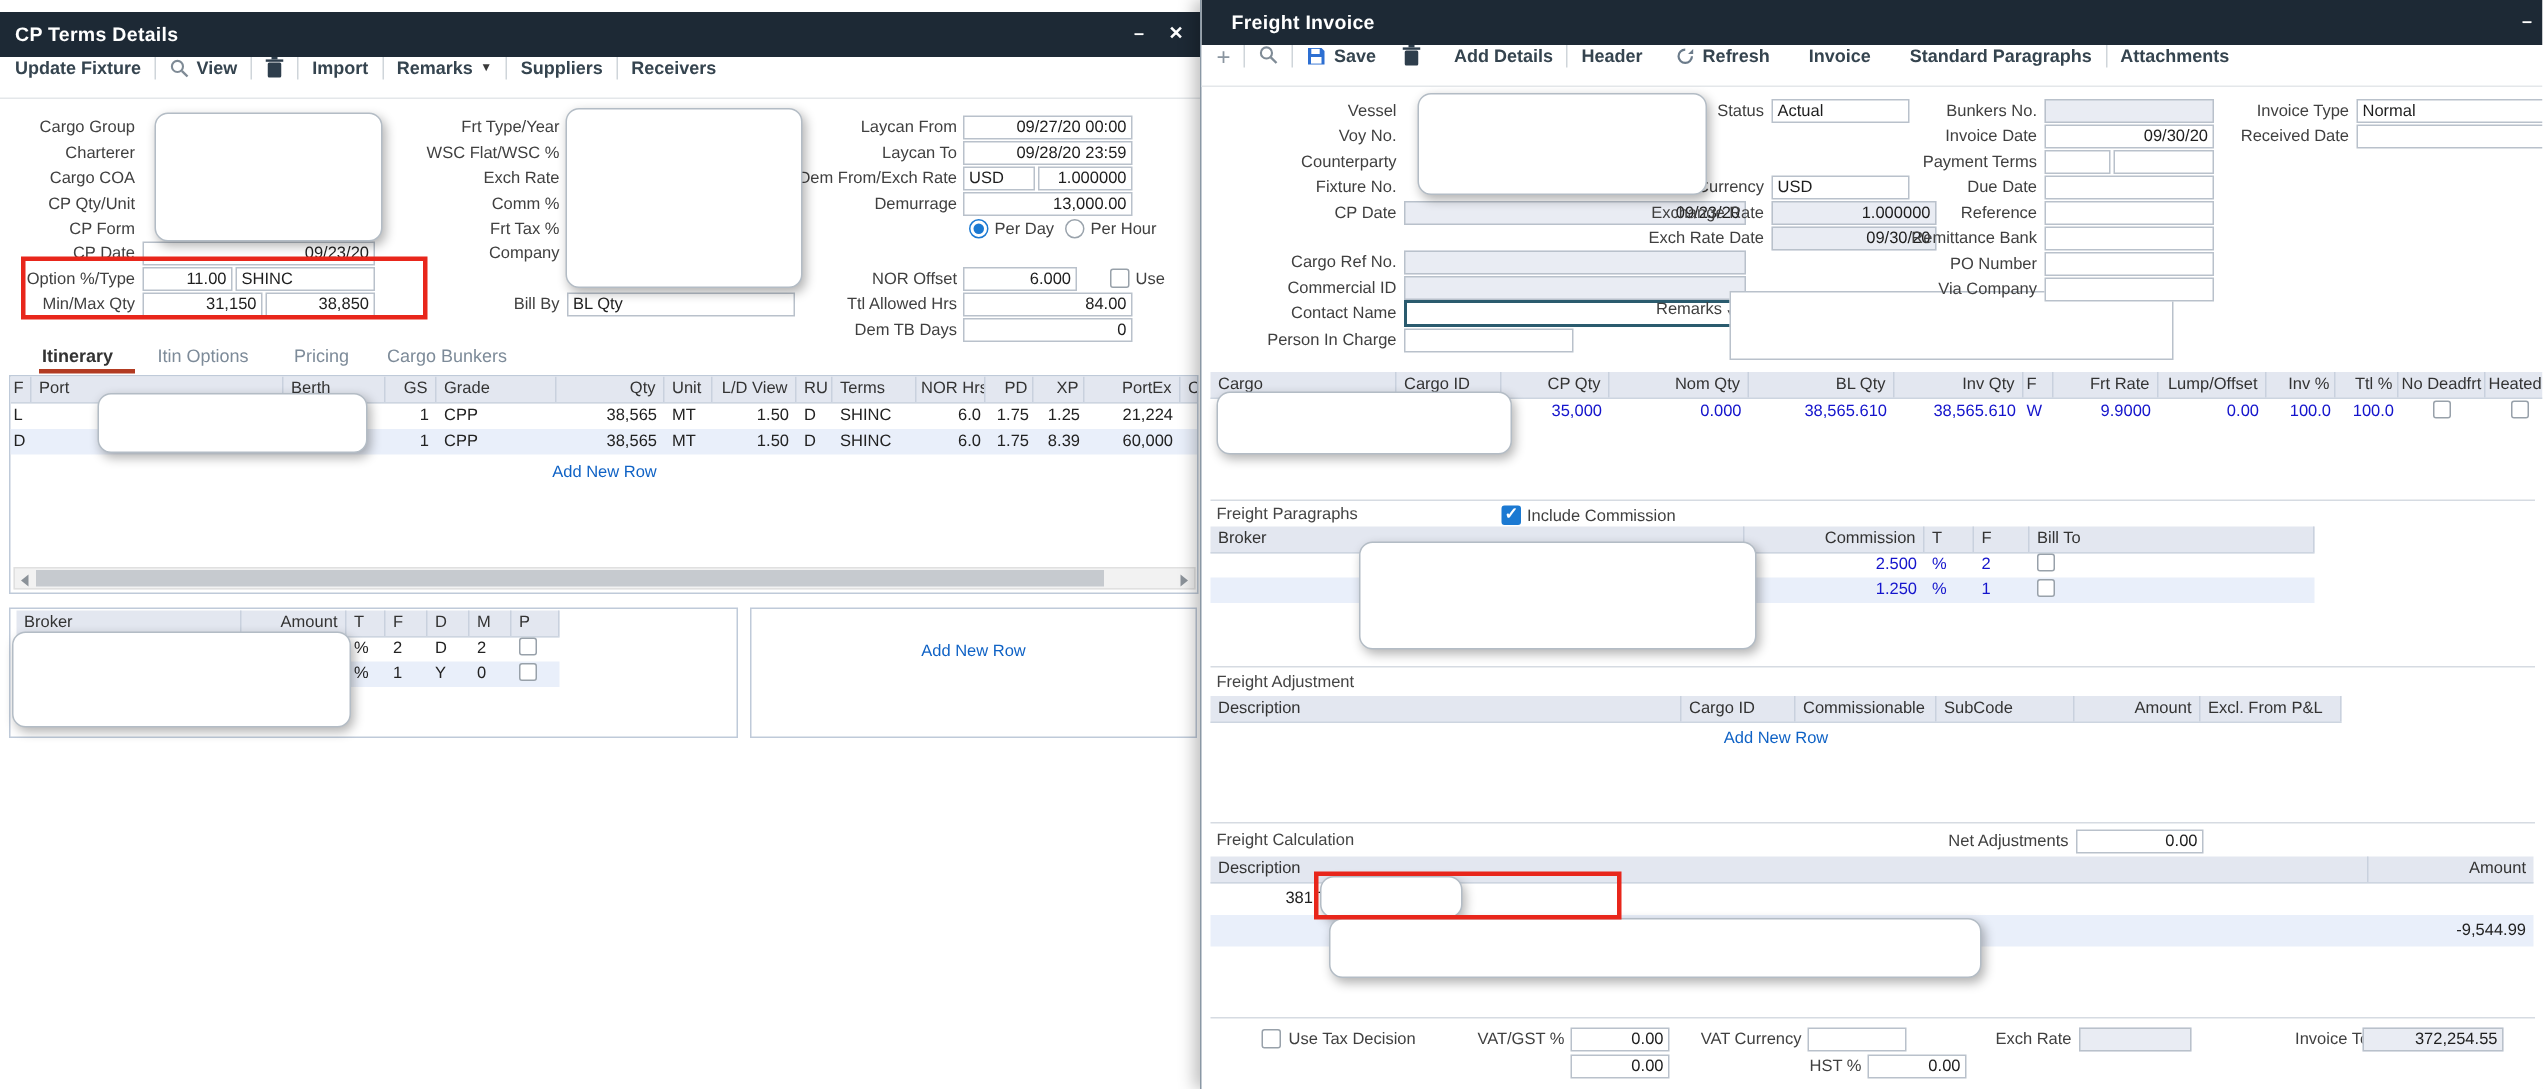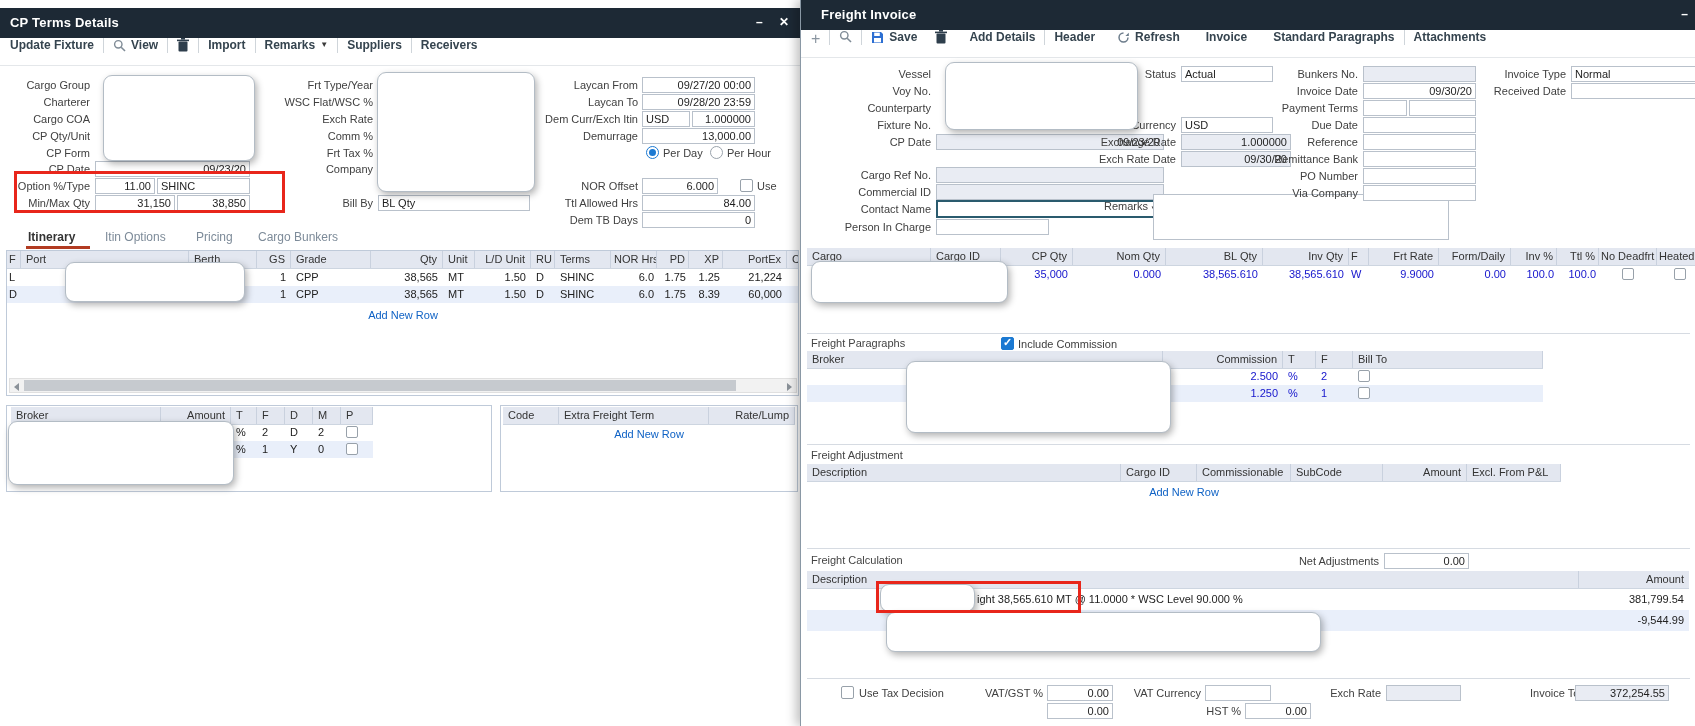--- a/index.html
+++ b/index.html
@@ -123,21 +123,21 @@
     <div class="lbl" style="left:253px;top:161px;width:120px">Company</div>
     <div class="cb on" style="left:385px;top:179px"></div>
     <div class="txt" style="left:402px;top:178px">Reversible All Ports</div>
     <div class="lbl" style="left:253px;top:195px;width:120px">Bill By</div>
     <div class="fld" style="left:378px;top:195px;width:152px">BL Qty</div>
 
     <div class="lbl" style="left:528px;top:77px;width:110px">Laycan From</div>
     <div class="fld num" style="left:642px;top:77px;width:113px">09/27/20 00:00</div>
     <div class="lbl" style="left:528px;top:94px;width:110px">Laycan To</div>
     <div class="fld num" style="left:642px;top:94px;width:113px">09/28/20 23:59</div>
-    <div class="lbl" style="left:528px;top:111px;width:110px">Dem Curr/Exch Itin</div>
+    <div class="lbl" style="left:528px;top:111px;width:110px">Dem From/Exch Rate</div>
     <div class="fld" style="left:642px;top:111px;width:48px">USD</div>
     <div class="fld num" style="left:692px;top:111px;width:63px">1.000000</div>
     <div class="lbl" style="left:528px;top:128px;width:110px">Demurrage</div>
     <div class="fld num" style="left:642px;top:128px;width:113px">13,000.00</div>
     <div class="rad on" style="left:646px;top:146px"></div>
     <div class="txt" style="left:663px;top:145px">Per Day</div>
     <div class="rad" style="left:710px;top:146px"></div>
     <div class="txt" style="left:727px;top:145px">Per Hour</div>
     <div class="lbl" style="left:528px;top:178px;width:110px">NOR Offset</div>
     <div class="fld num" style="left:642px;top:178px;width:76px">6.000</div>
@@ -160,21 +160,21 @@
 
     <div class="panel" style="left:6px;top:250px;width:793px;height:146px">
       <div class="trow hd" style="left:0;top:0;width:814px">
         <div class="c" style="width:14px;padding:0 2px">F</div>
         <div class="c" style="width:168px">Port</div>
         <div class="c" style="width:68px">Berth</div>
         <div class="c num" style="width:34px">GS</div>
         <div class="c" style="width:80px">Grade</div>
         <div class="c num" style="width:72px">Qty</div>
         <div class="c" style="width:32px">Unit</div>
-        <div class="c num" style="width:56px">L/D Unit</div>
+        <div class="c num" style="width:56px">L/D View</div>
         <div class="c" style="width:24px">RU</div>
         <div class="c" style="width:56px">Terms</div>
         <div class="c num" style="width:46px;padding:0 3px">NOR Hrs</div>
         <div class="c num" style="width:32px;padding:0 3px">PD</div>
         <div class="c num" style="width:34px;padding:0 3px">XP</div>
         <div class="c num" style="width:64px">PortEx</div>
         <div class="c" style="width:34px">C</div>
       </div>
       <div class="trow" style="left:0;top:18px;width:814px">
         <div class="c" style="width:14px;padding:0 2px">L</div>
@@ -244,25 +244,20 @@
         <div class="c" style="width:28px">1</div>
         <div class="c" style="width:28px">Y</div>
         <div class="c" style="width:28px">0</div>
         <div class="c" style="width:32px"><span class="cbi"></span></div>
       </div>
       <div class="anr" style="left:4px;top:56px;width:362px;text-align:center">Add New Row</div>
     </div>
     <div class="redact" style="left:8px;top:421px;width:224px;height:62px"></div>
 
     <div class="panel" style="left:500px;top:405px;width:298px;height:87px">
-      <div class="trow hd" style="left:2px;top:1px;width:292px">
-        <div class="c" style="width:56px">Code</div>
-        <div class="c" style="width:150px">Extra Freight Term</div>
-        <div class="c num" style="width:86px">Rate/Lump</div>
-      </div>
       <div class="anr" style="left:2px;top:22px;width:292px;text-align:center">Add New Row</div>
     </div>
   </div>
 
   <div class="win" id="win-right">
     <div class="tbar" style="top:0">
       <div class="t" style="left:20px">Freight Invoice</div>
       <div class="wbtn" style="right:8px">–</div>
     </div>
     <div class="toolbar" style="top:30px">
@@ -386,21 +381,21 @@
 
     <div class="trow hd" style="left:6px;top:248px;width:896px">
       <div class="c" style="width:124px">Cargo</div>
       <div class="c" style="width:70px">Cargo ID</div>
       <div class="c num" style="width:72px">CP Qty</div>
       <div class="c num" style="width:93px">Nom Qty</div>
       <div class="c num" style="width:97px">BL Qty</div>
       <div class="c num" style="width:86px">Inv Qty</div>
       <div class="c" style="width:20px;padding:0 2px">F</div>
       <div class="c num" style="width:70px">Frt Rate</div>
-      <div class="c num" style="width:72px">Form/Daily</div>
+      <div class="c num" style="width:72px">Lump/Offset</div>
       <div class="c num" style="width:46px;padding:0 3px">Inv %</div>
       <div class="c num" style="width:42px;padding:0 3px">Ttl %</div>
       <div class="c" style="width:58px;padding:0 2px">No Deadfrt</div>
       <div class="c" style="width:46px;padding:0 2px">Heated</div>
     </div>
     <div class="trow blue" style="left:6px;top:266px;width:896px">
       <div class="c" style="width:124px"></div>
       <div class="c" style="width:70px"></div>
       <div class="c num" style="width:72px">35,000</div>
       <div class="c num" style="width:93px">0.000</div>
@@ -457,21 +452,20 @@
 
     <div class="hline" style="left:6px;top:548px;width:883px"></div>
     <div class="sectlbl" style="left:10px;top:554px">Freight Calculation</div>
     <div class="lbl" style="left:478px;top:553px;width:100px">Net Adjustments</div>
     <div class="fld num" style="left:583px;top:553px;width:85px">0.00</div>
     <div class="trow hd" style="left:6px;top:571px;width:882px">
       <div class="c" style="flex:1 1 auto">Description</div>
       <div class="c num" style="width:110px;border-right:none">Amount</div>
     </div>
     <div class="trow" style="left:6px;top:589px;width:882px;height:21px;line-height:21px">
-      <div class="c" style="flex:1 1 auto;padding-left:170px">ight 38,565.610 MT @ 11.0000 * WSC Level 90.000 %</div>
       <div class="c num" style="width:110px">381,799.54</div>
     </div>
     <div class="trow alt" style="left:6px;top:610px;width:882px;height:21px;line-height:21px">
       <div class="c" style="flex:1 1 auto"></div>
       <div class="c num" style="width:110px">-9,544.99</div>
     </div>
     <div class="redact" style="left:79px;top:584px;width:93px;height:26px"></div>
     <div class="annot" style="left:75px;top:581px;width:205px;height:32px"></div>
     <div class="redact" style="left:85px;top:612px;width:433px;height:38px"></div>
 

